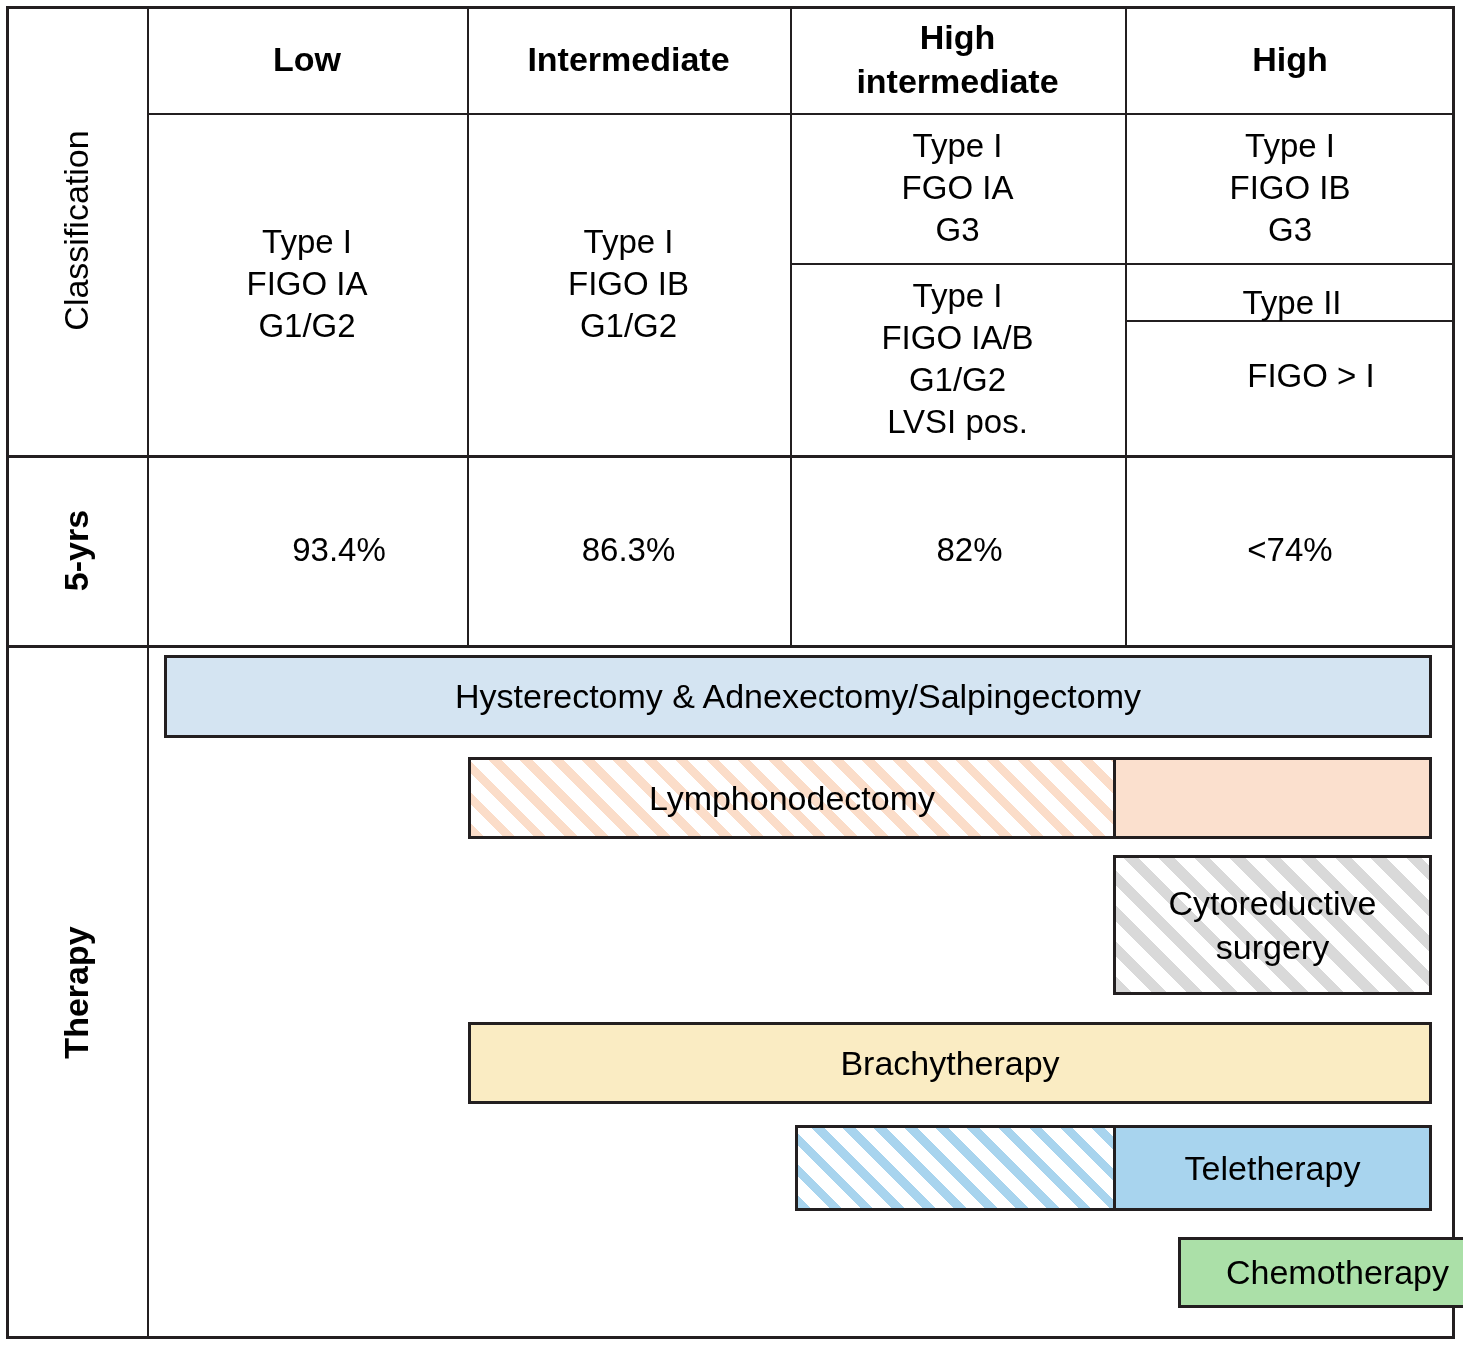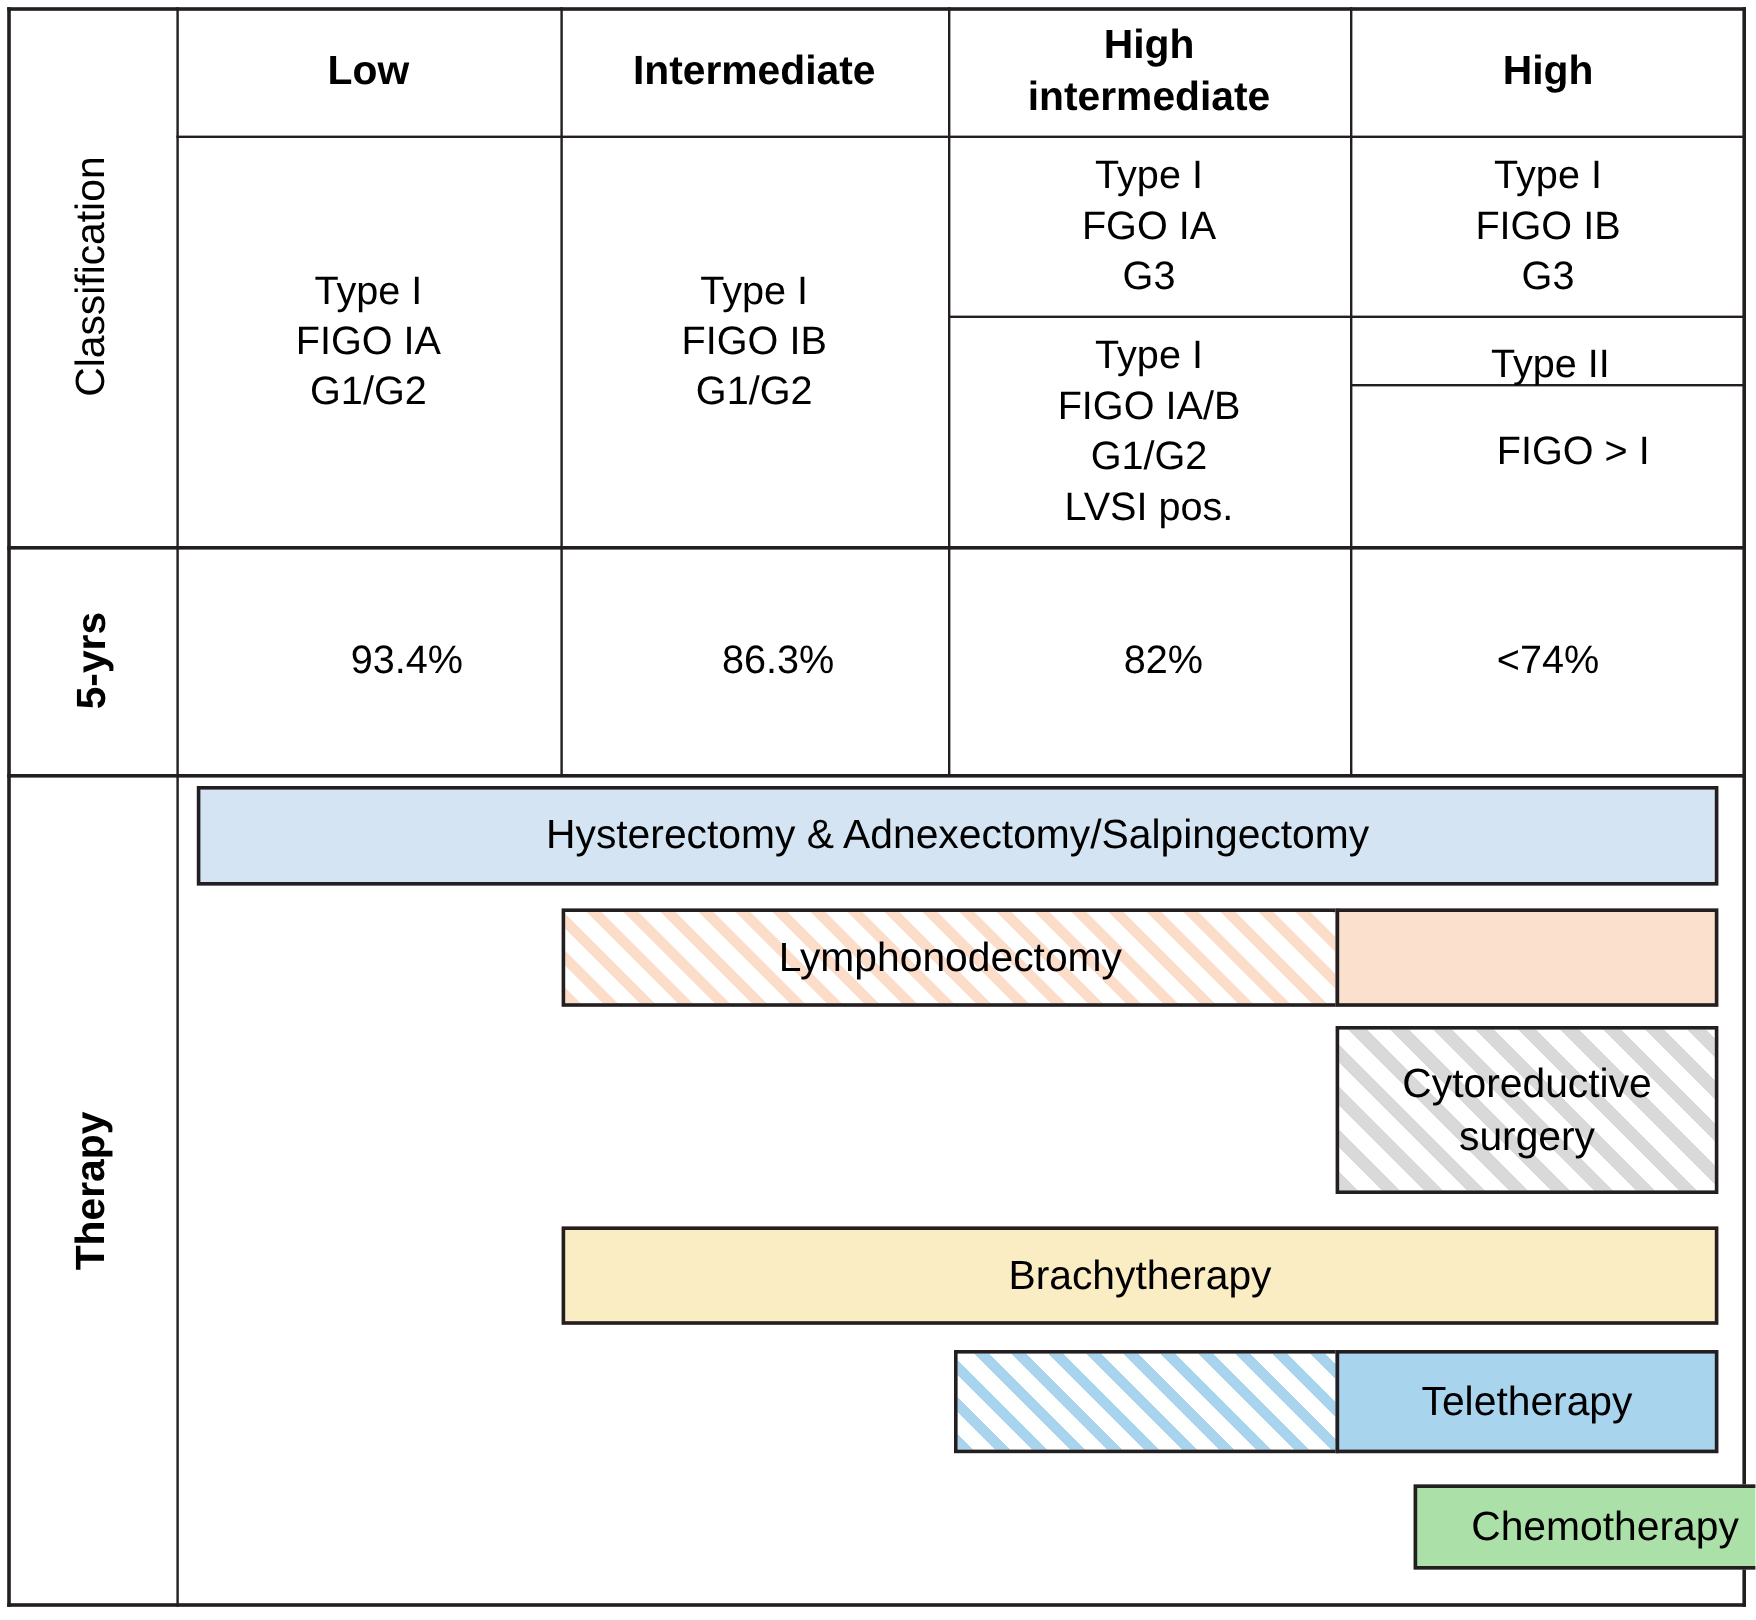--- a/index.html
+++ b/index.html
@@ -234,21 +234,21 @@
       <div>FIGO &gt; I</div>
     </div>
   </div>
 
   <div class="cell" style="left:147px; top:455px; width:320px; height:190px;margin-left:32px;">
     <div class="lines">
         <div>93.4%</div>
       </div>
   </div>
 
-  <div class="cell" style="left:467px; top:455px; width:323px; height:190px;margin-left:20px;">
+  <div class="cell" style="left:467px; top:455px; width:323px; height:190px;">
     <div class="lines">
         <div>86.3%</div>
       </div>
   </div>
 
   <div class="cell" style="left:790px; top:455px; width:335px; height:190px;margin-left:12px;">
     <div class="lines">
         <div>82%</div>
       </div>
   </div>

